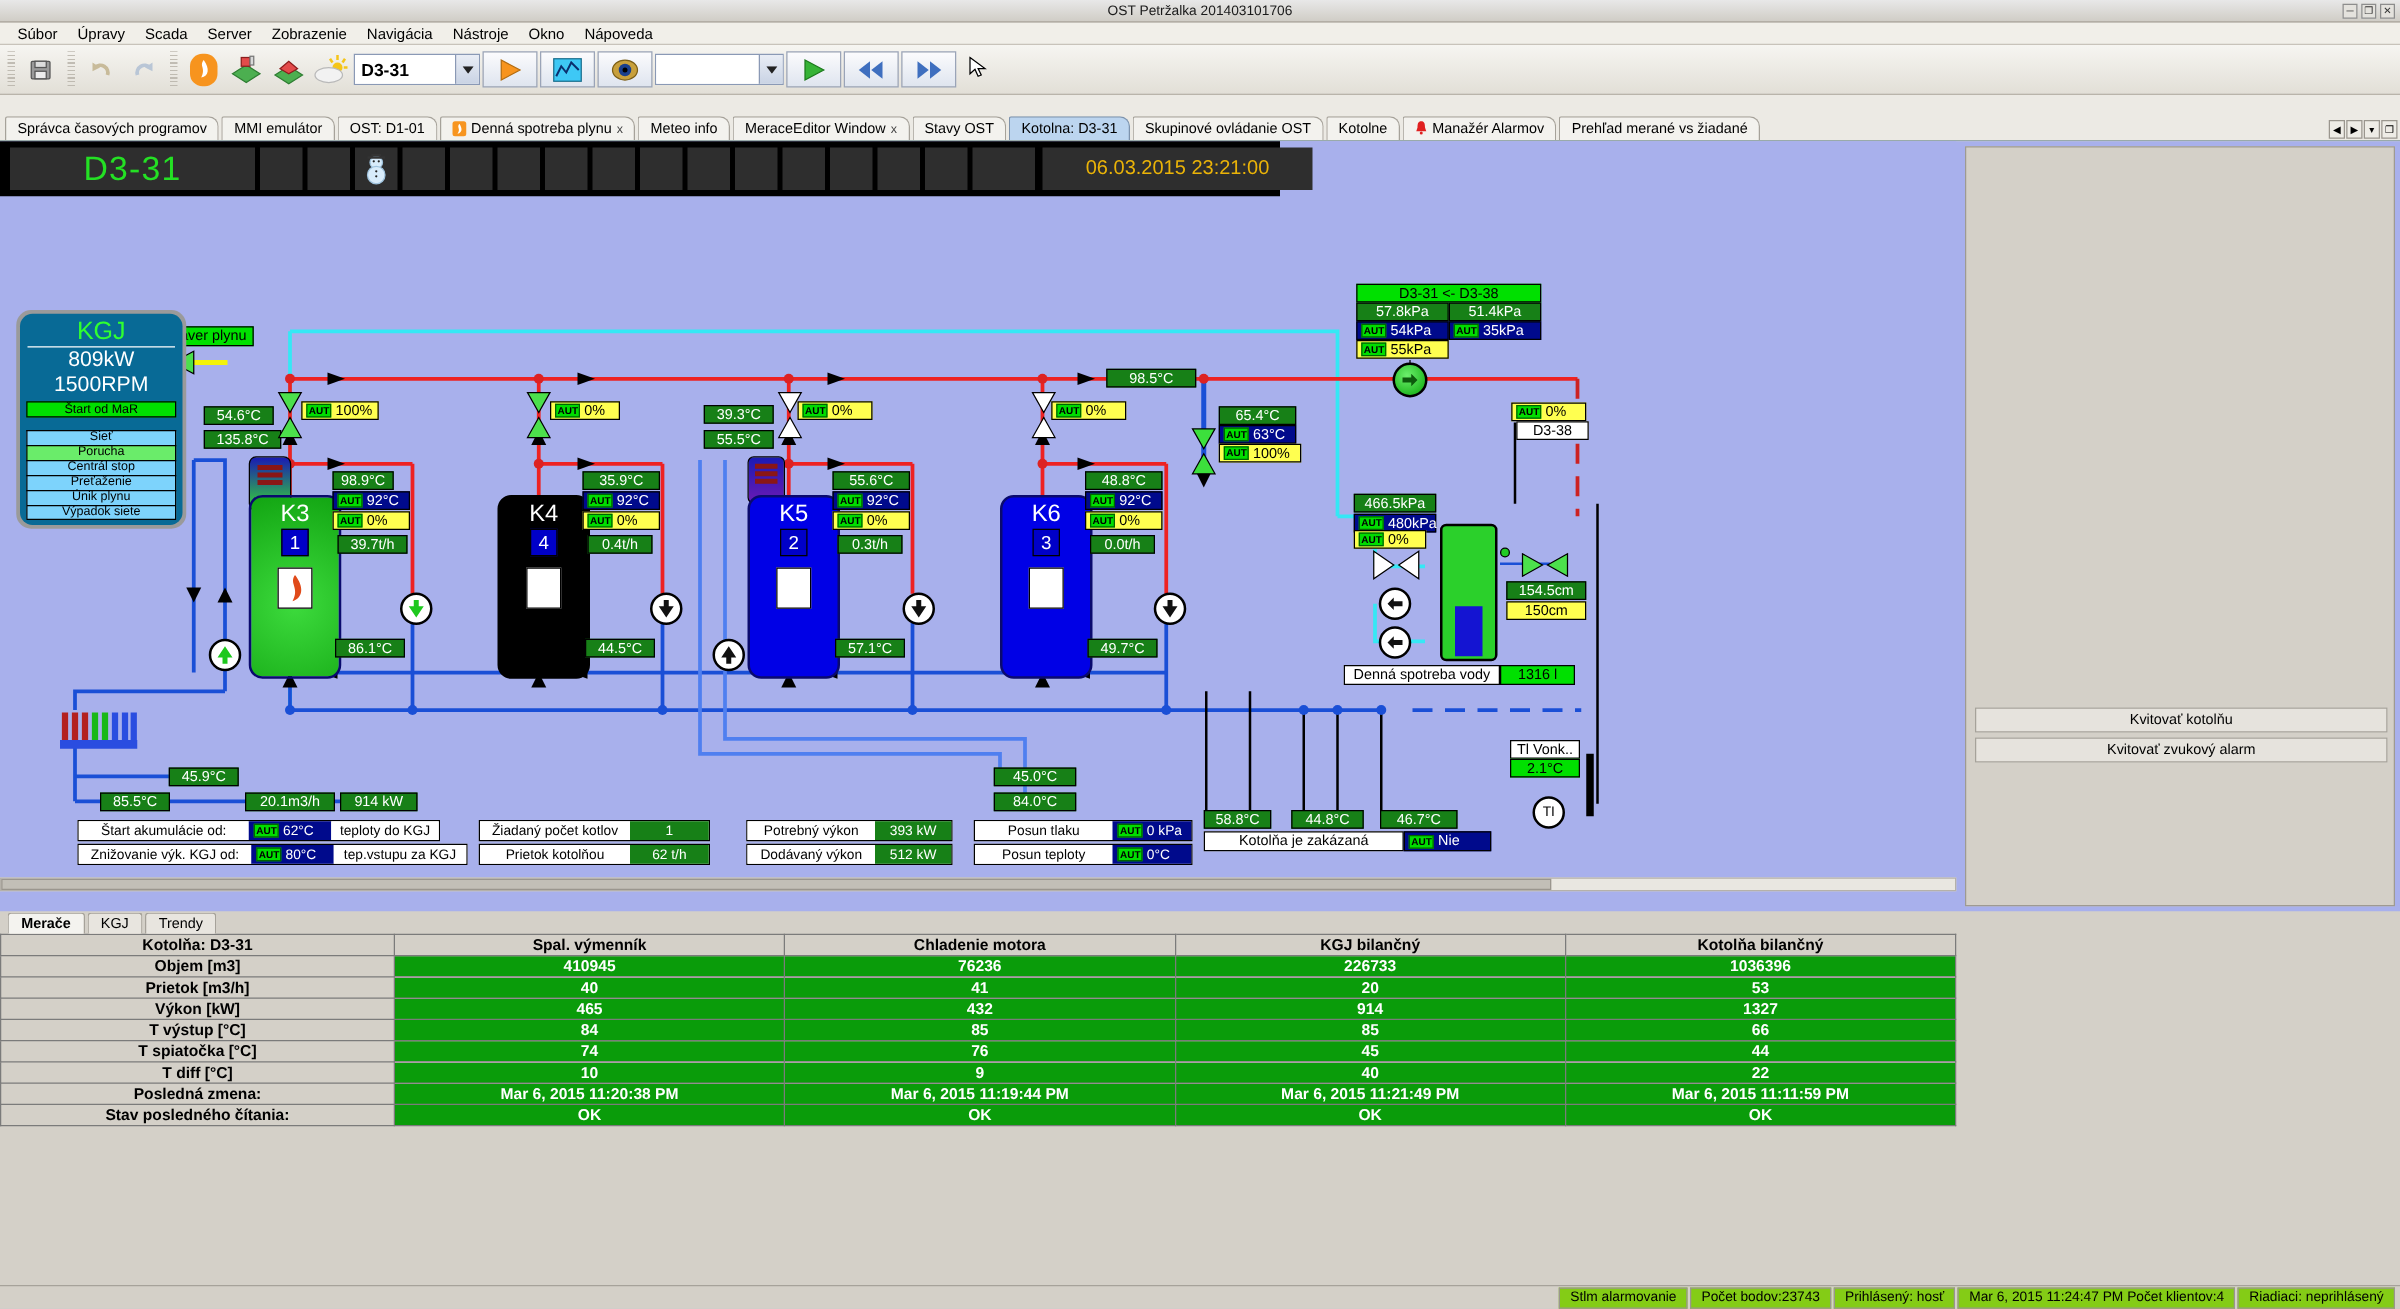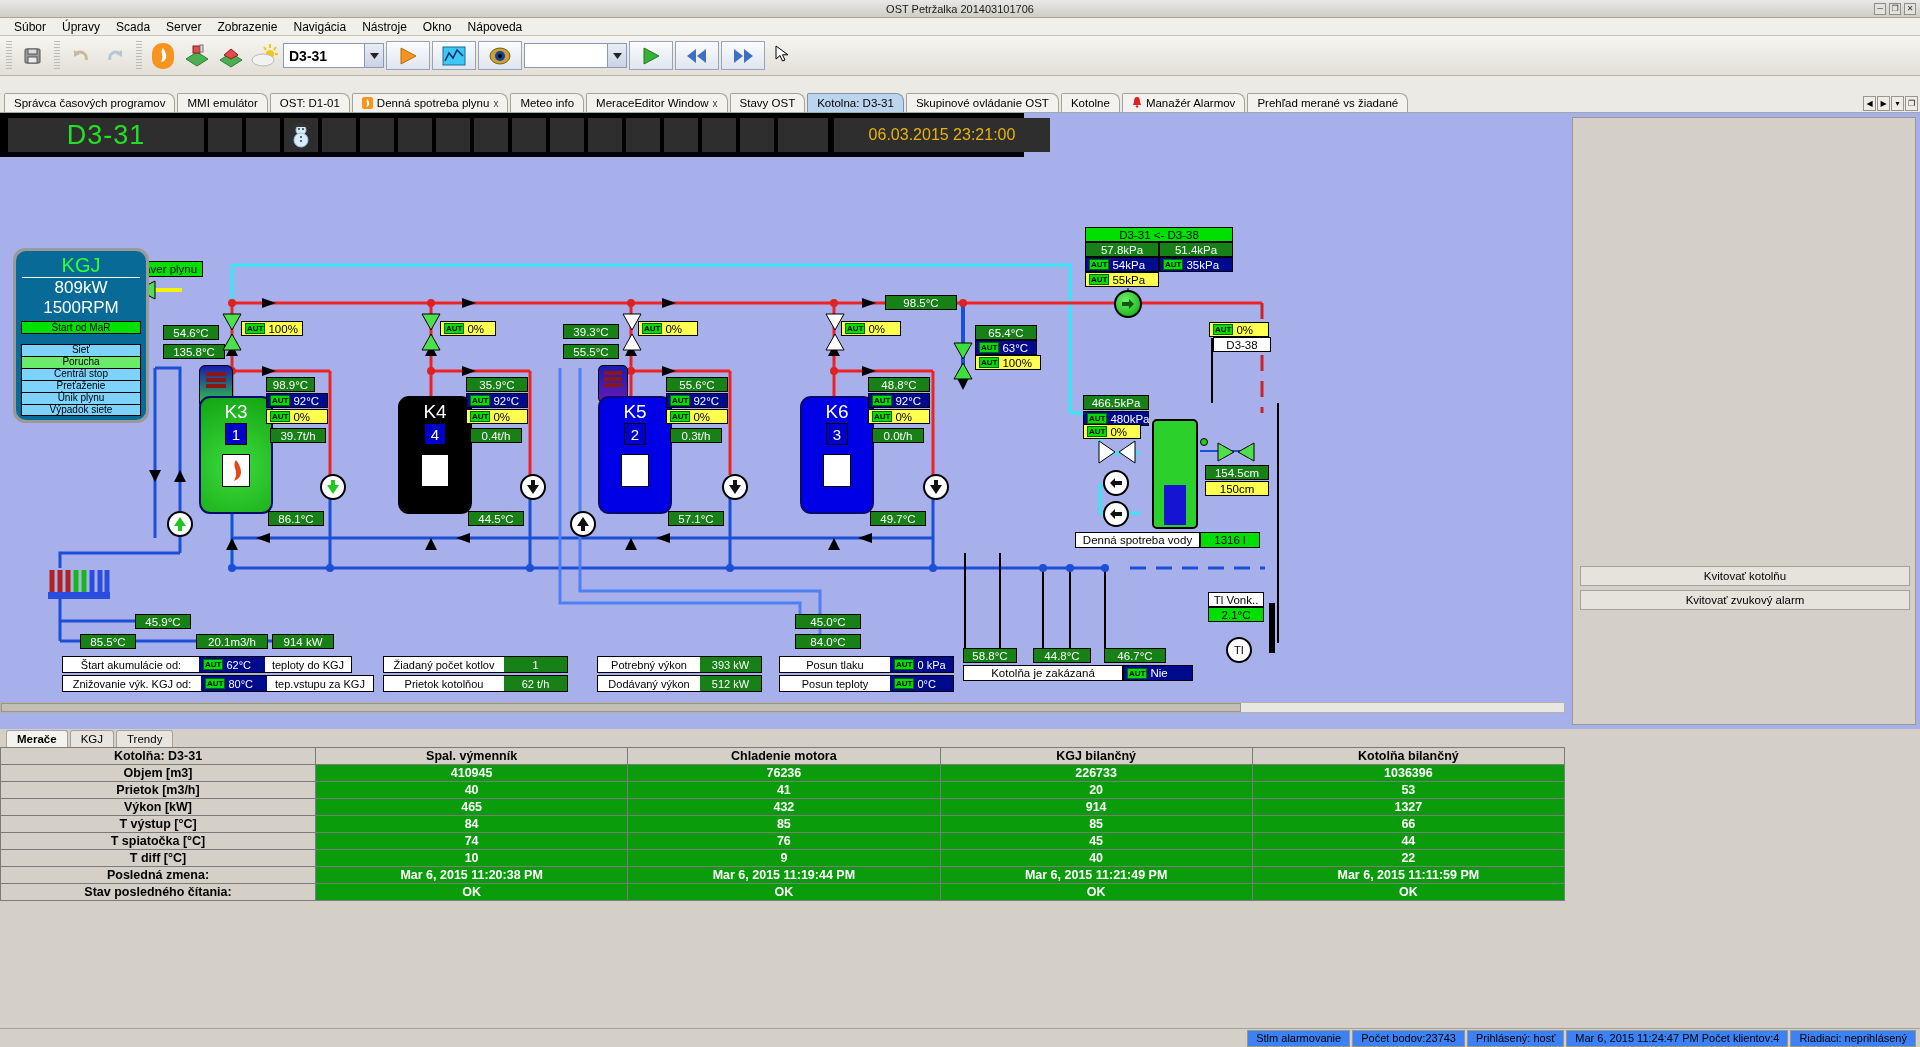--- a/index.html
+++ b/index.html
@@ -89,21 +89,21 @@
         white-space:nowrap; padding:0 3px;}
   .t-green{ background:#178017; color:#fff;}
   .t-lgreen{ background:#00e000; color:#000;}
   .t-blue{ background:#000a8c; color:#fff;}
   .t-yellow{ background:#ffff50; color:#000;}
   .t-white{ background:#fff; color:#000;}
   .aut{ background:#00dd00; color:#000; font-size:8px; font-weight:bold;
         border:1px solid #006400; padding:0 1px; line-height:9px; margin-right:3px;}
 
   
-  .boiler{ position:absolute; width:74px; height:118px; border-radius:11px;
+  .boiler{ position:absolute; width:74px; height:147px; border-radius:11px;
            border:2px solid #0a0a6e; display:flex; flex-direction:column;
            align-items:center; padding-top:3px;}
   .boiler .bname{ color:#fff; font-size:19px; line-height:22px;}
   .boiler .bnum{ width:22px;height:22px;background:#0000c8;border:1px solid #000;
                  color:#fff;font-size:15px;display:flex;align-items:center;justify-content:center;}
   .boiler .bbox{ width:28px;height:33px;background:#fff;border:1px solid #000;
                  margin-top:9px;display:flex;align-items:center;justify-content:center;}
   .b-blue{ background:#0000e6;}
   .b-black{ background:#000; border-color:#000;}
   .b-green{ background:radial-gradient(circle at 50% 60%,#3ddb3d,#12a512);}
@@ -148,21 +148,21 @@
   table.grid td,table.grid th{ border:1px solid #7b7b7b; height:17px; text-align:center;
        font-weight:bold; padding:0 2px; overflow:hidden; white-space:nowrap;}
   table.grid .hdr{ background:#d4d0c8; color:#000; }
   table.grid .rowlab{ background:#d4d0c8; color:#000; text-align:center;}
   table.grid .cell{ background:#0a9c0a; color:#fff;}
 
   
   .statusbar{ position:absolute; left:0; bottom:0; width:1920px; height:19px;
               background:#d4d0c8; border-top:1px solid #a6a29a;
               display:flex; align-items:center; justify-content:flex-end; gap:2px; padding-right:4px;}
-  .sb{ height:17px; border:1px solid #9a968e; background:#3b82f6;
+  .sb{ height:17px; border:1px solid #9a968e; background:#84cc16;
        display:flex; align-items:center; padding:0 8px; font-size:11px;}
 
   .hscroll{ position:absolute; left:0; bottom:0; width:1565px; height:11px;
             background:#e9e7e1; border:1px solid #b5b1a9;}
   .hscroll .thumb{ height:9px; background:#c2bfb7; border:1px solid #9a968e; width:1240px;}
 </style>
 </head>
 <body>
 
 <div class="titlebar">

